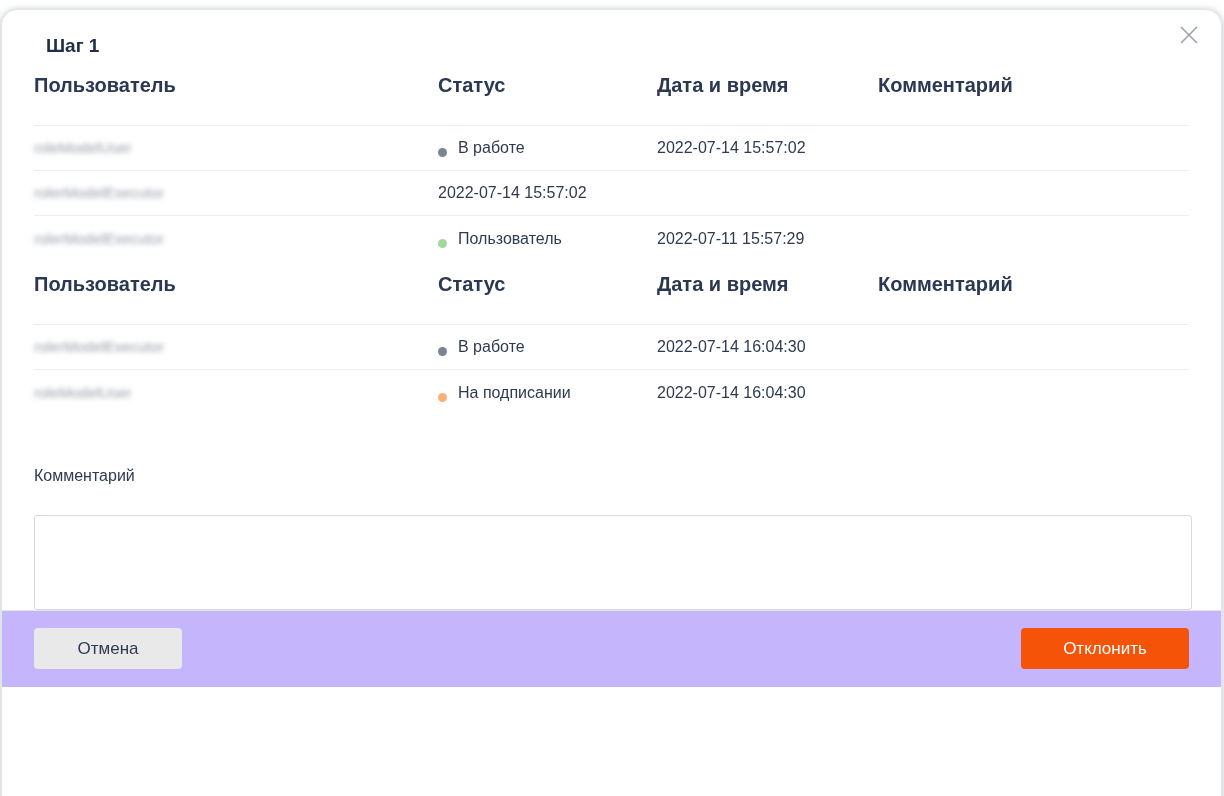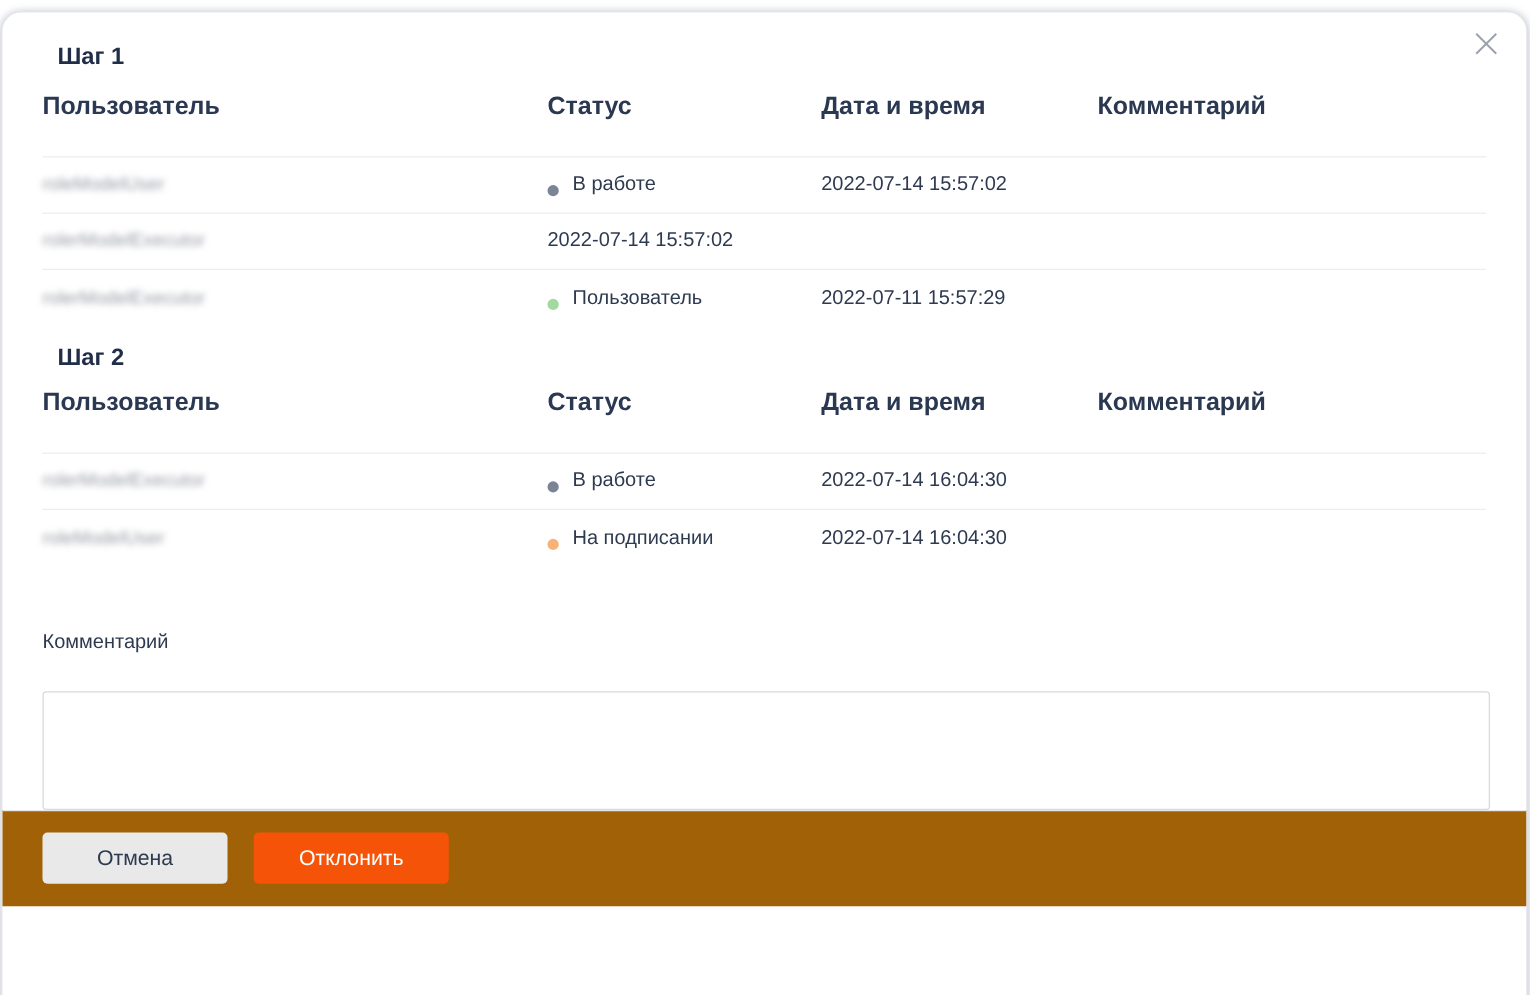--- a/index.html
+++ b/index.html
@@ -104,39 +104,39 @@
     font-size: 15px;
     color: #2e3a50;
     padding: 8px 10px;
     outline: none;
   }
 
   .footer {
     border-top: 1px solid #e4e6ea;
     padding: 17px 32px 18px;
     display: flex;
-    justify-content: flex-start;
+    justify-content: space-between;
     gap: 21px;
-    background: #a16207;
+    background: #c4b5fd;
   }
   .btn {
     height: 41px;
     border: none;
     border-radius: 4px;
     font-family: "Liberation Sans", sans-serif;
     font-size: 17px;
     cursor: pointer;
   }
   .btn-cancel {
     width: 148px;
     background: #e9e9e9;
     color: #2e3a50;
   }
   .btn-reject {
-    width: 156px;
+    width: 168px;
     background: #f55408;
     color: #ffffff;
   }
 </style>
 </head>
 <body>
 
 <div class="modal">
 
   <button class="close-btn" aria-label="close">
@@ -187,21 +187,20 @@
     <div class="cell status-cell">
       <span class="dot" style="background: rgb(163, 216, 158);"></span>
       <span>Пользователь</span>
     </div>
     <div class="cell">2022-07-11 15:57:29</div>
   </div>
 </div>
   </section>
 
   <section class="step">
-    <h2 class="step-title">Шаг 2</h2>
     <div class="trow thead">
       <div>Пользователь</div>
       <div>Статус</div>
       <div>Дата и время</div>
       <div>Комментарий</div>
     </div>
     <div class="rows">
   <div class="trow rowline">
     <div class="cell">
       <span class="user-name">rolerModelExecutor</span>

